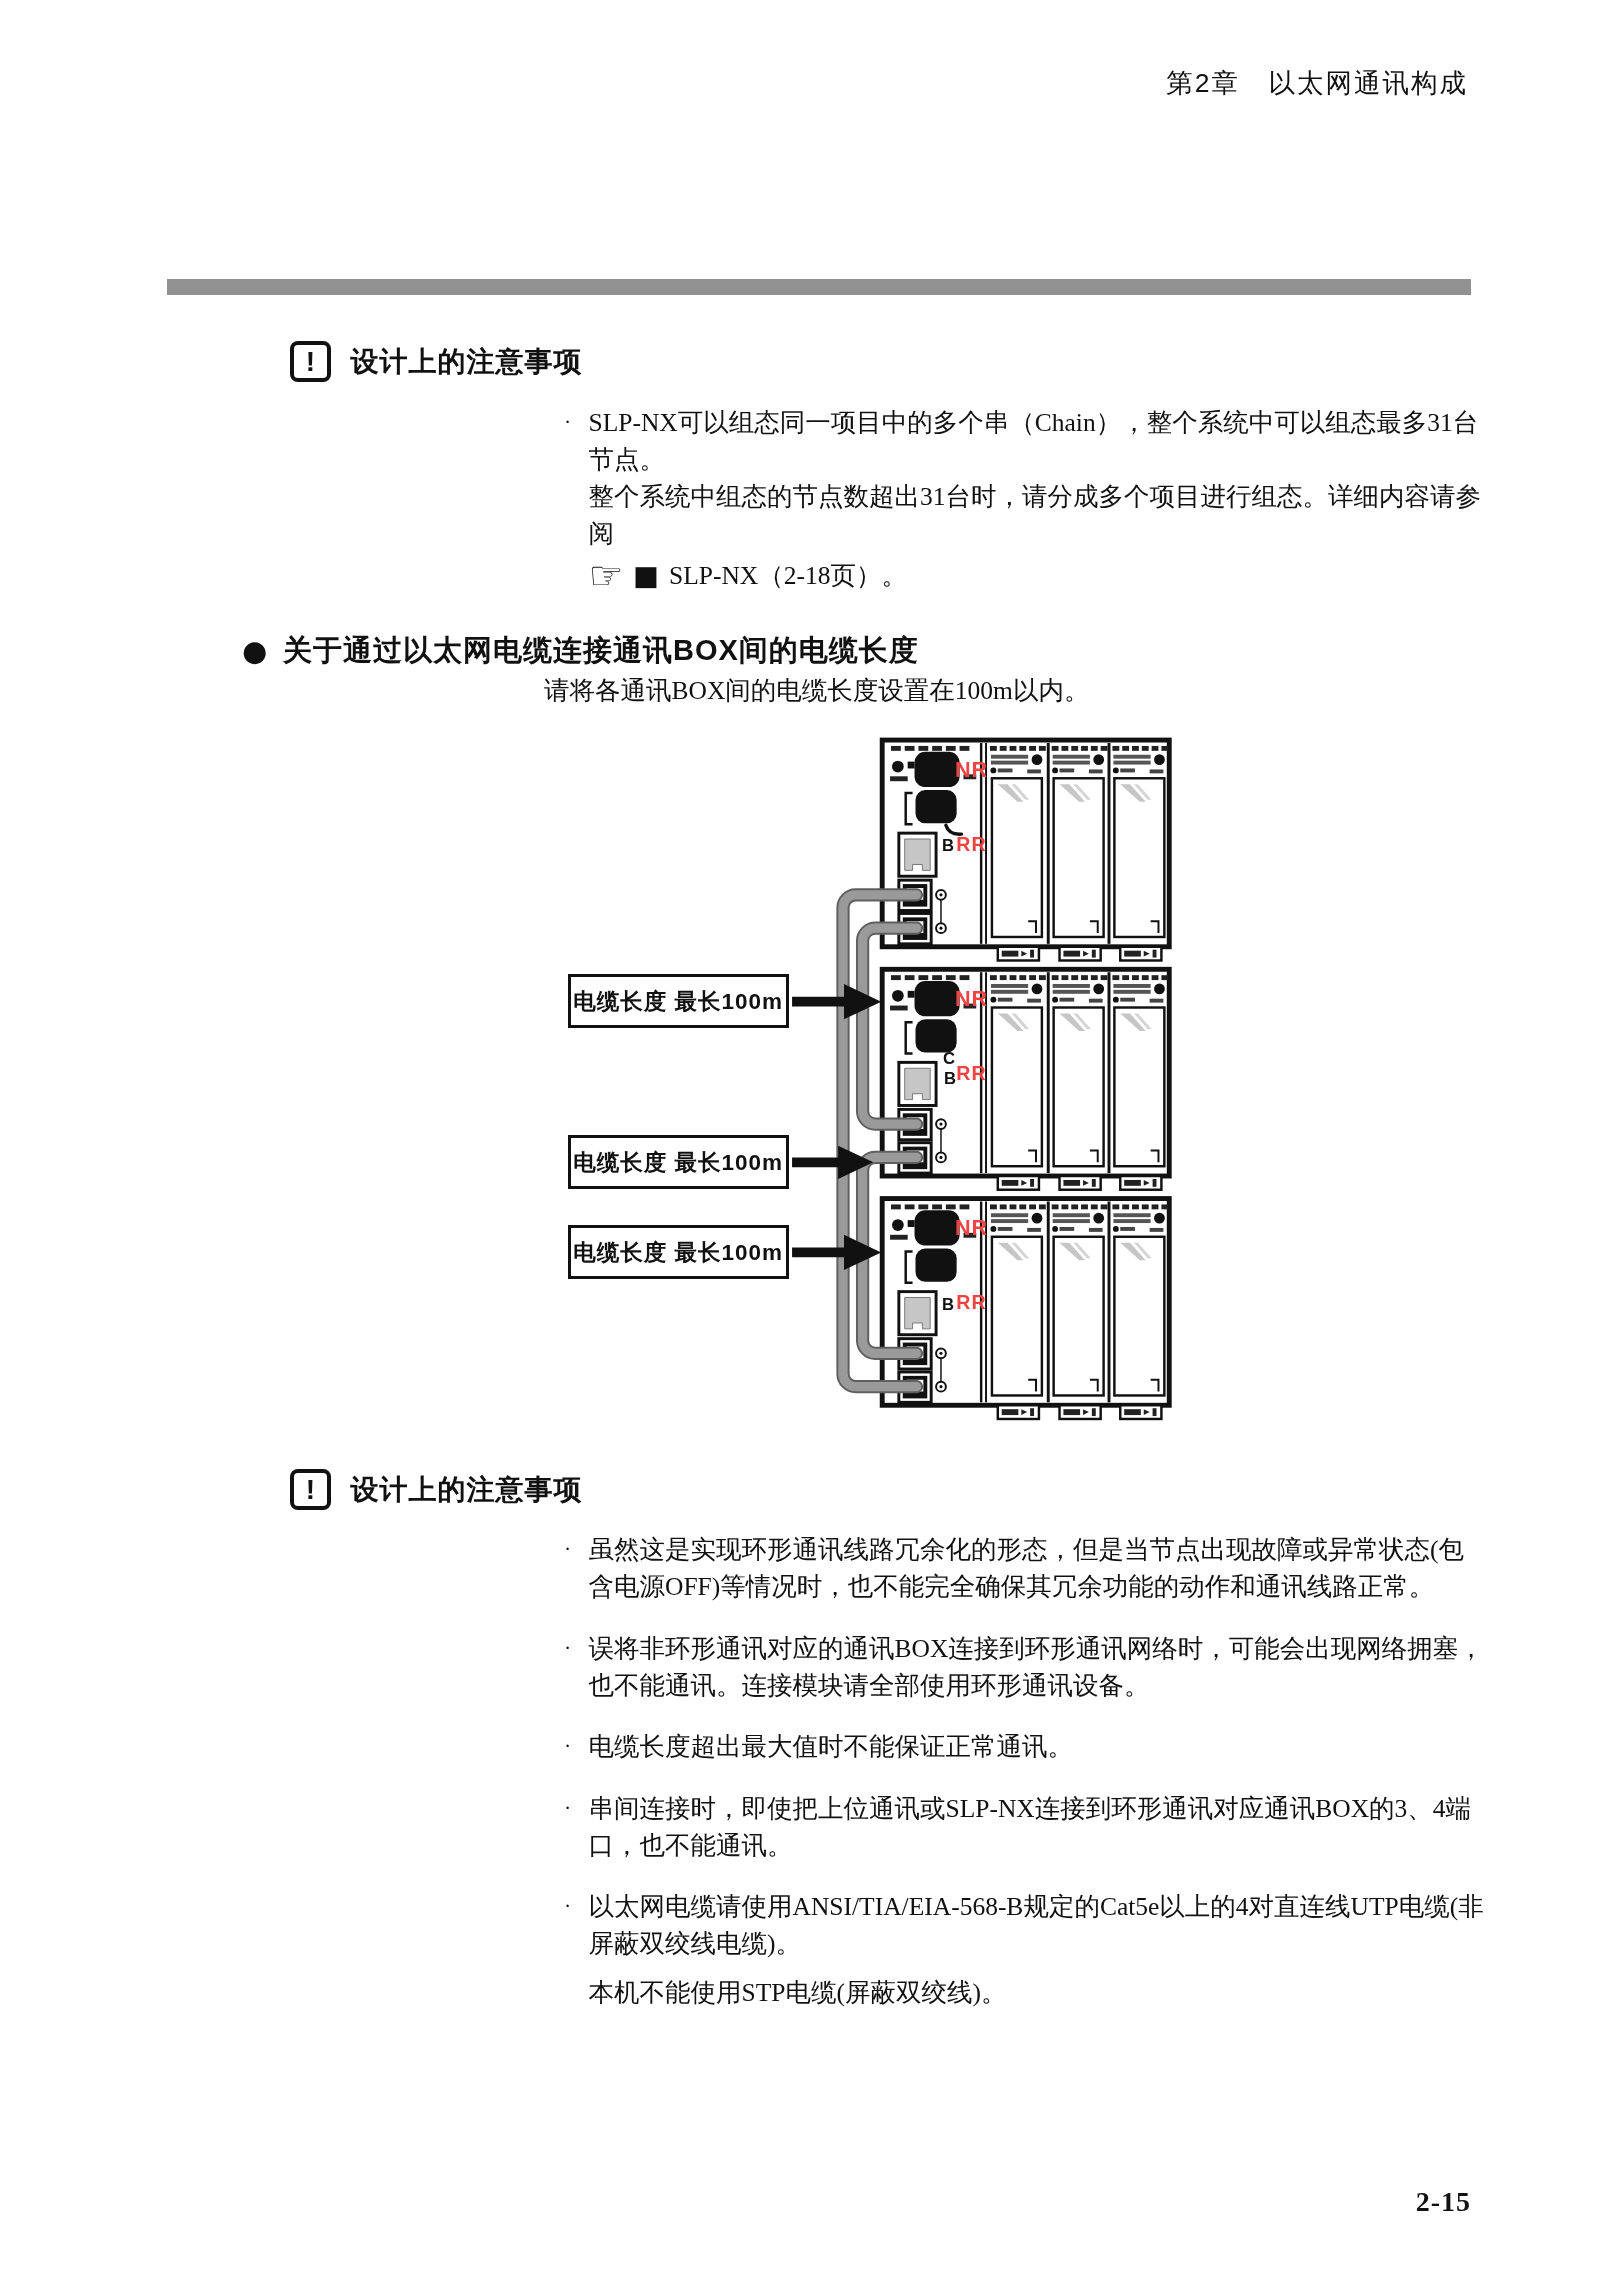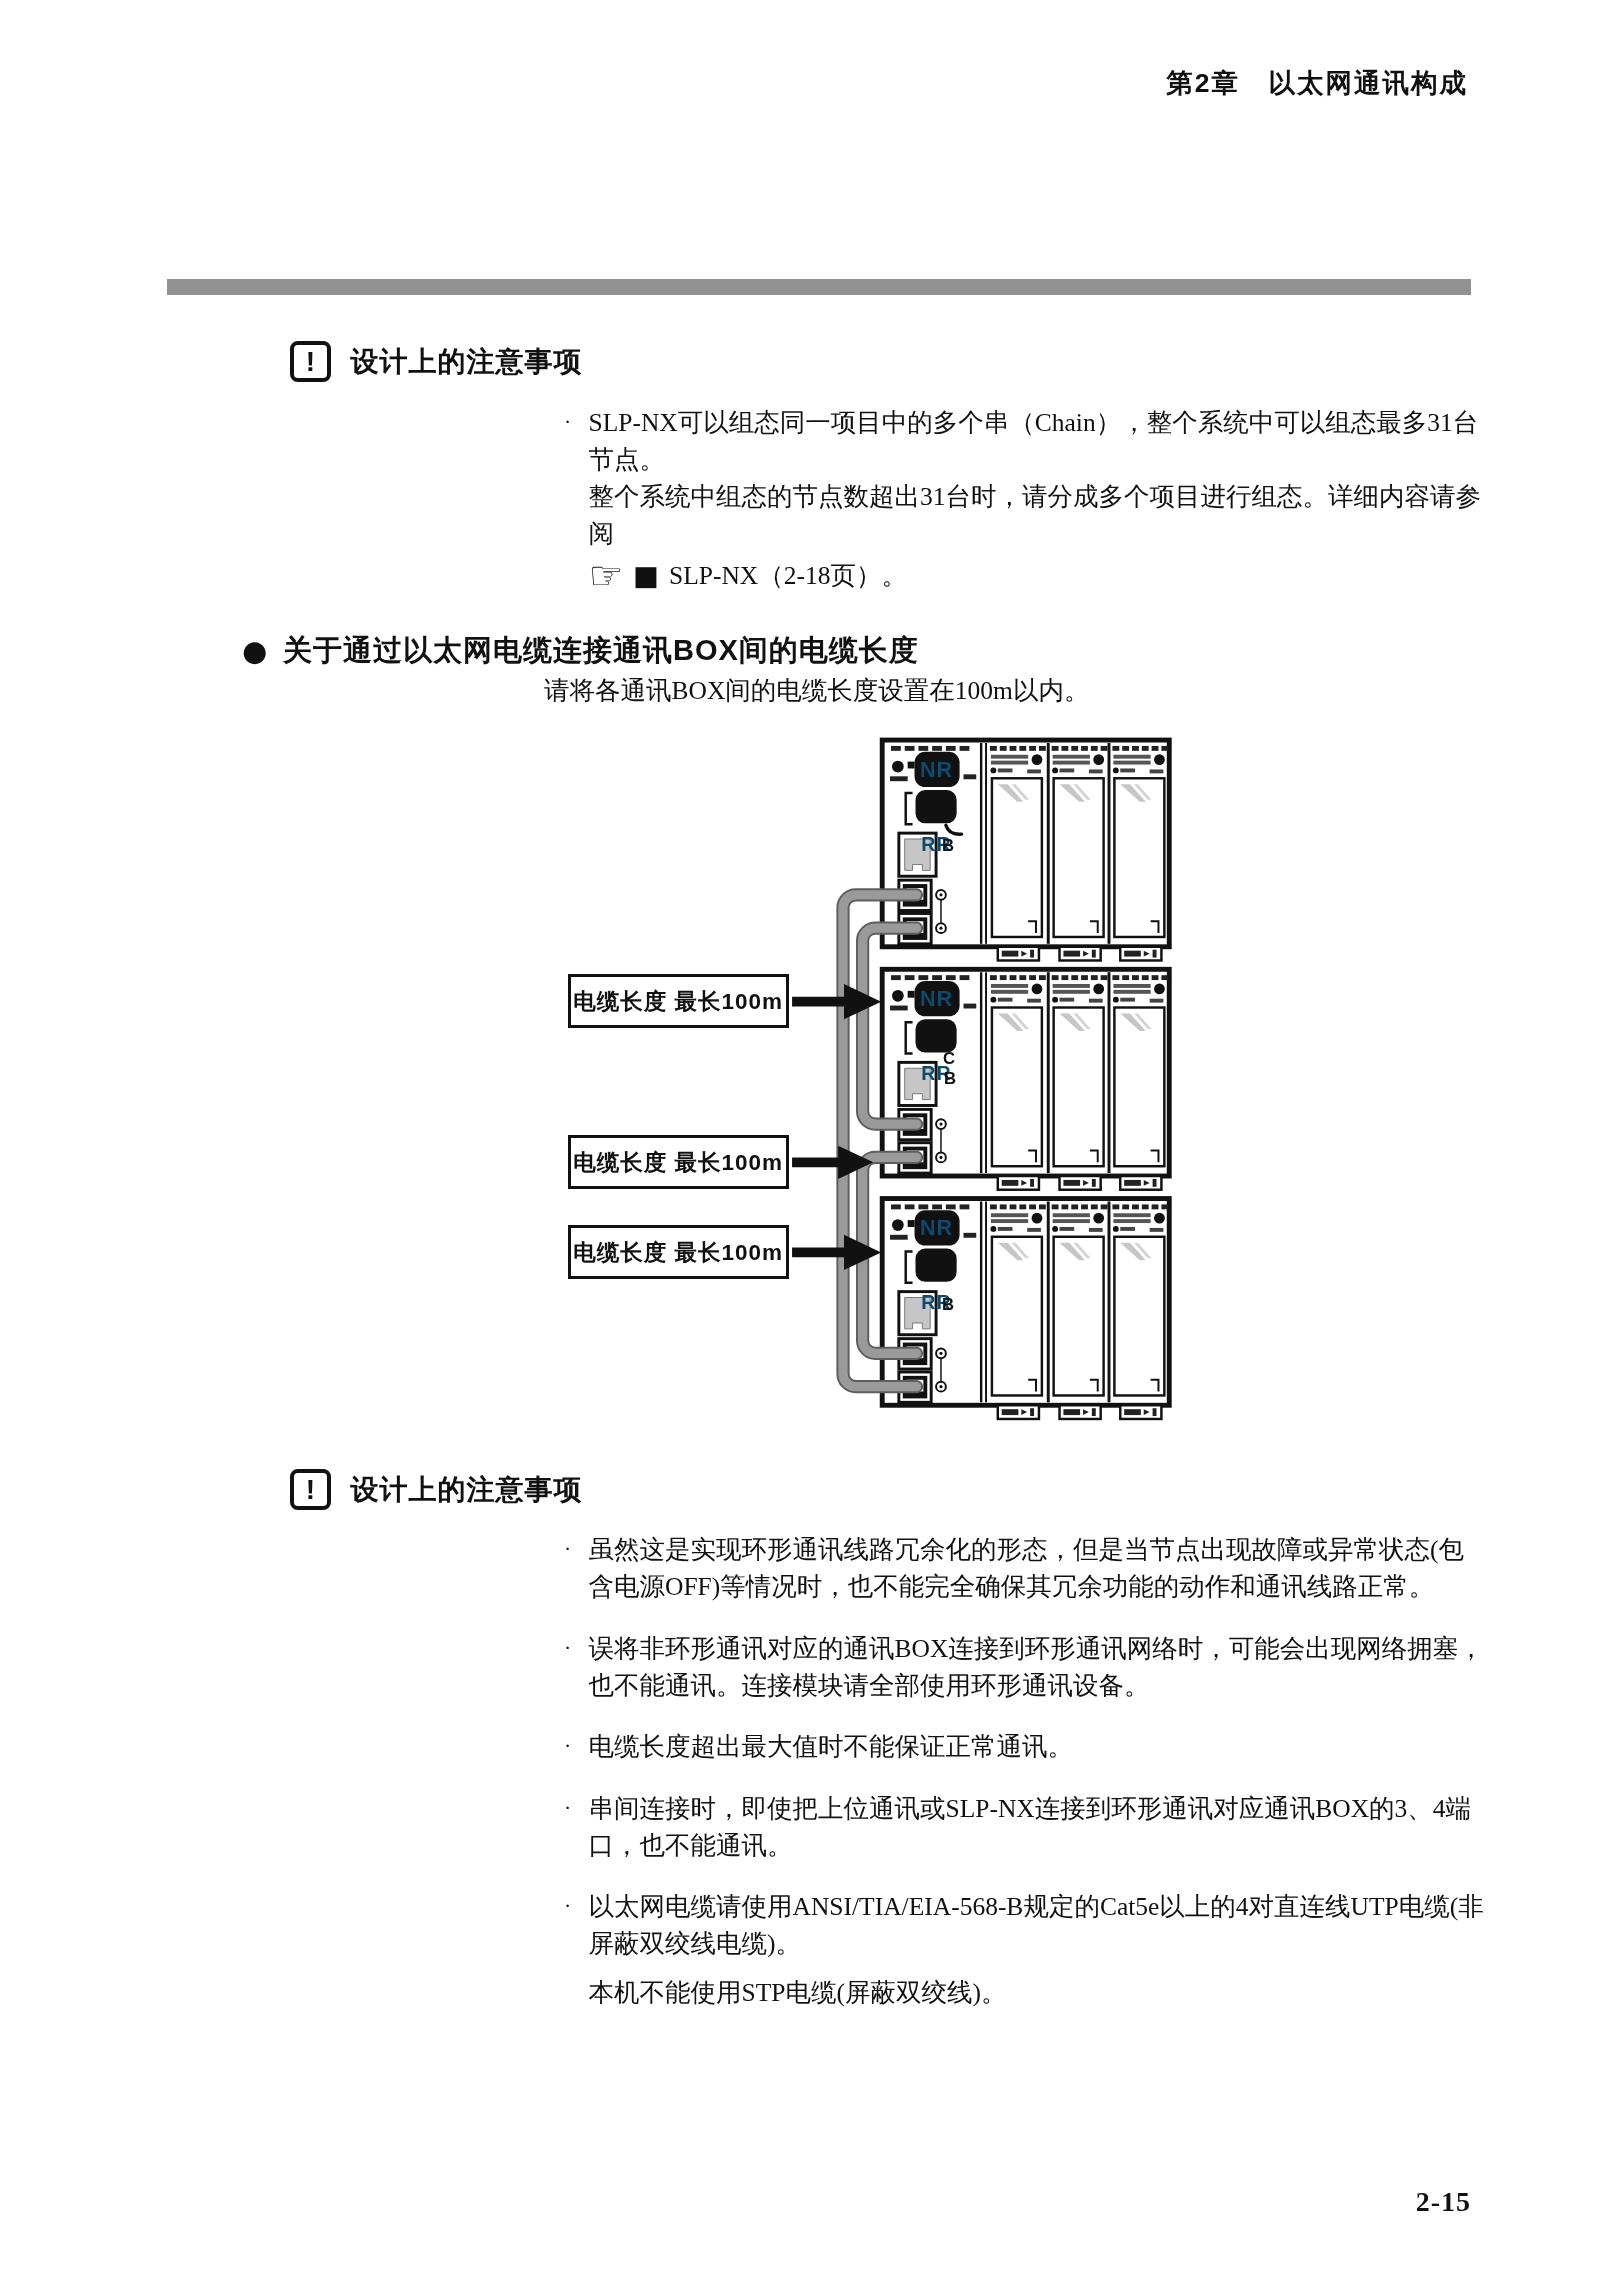--- a/index.html
+++ b/index.html
@@ -5,21 +5,21 @@
   html,body{margin:0;padding:0;background:#e8e8e8;}
   .page{
     position:relative;width:1621px;height:2293px;background:#ffffff;
     margin:0 auto;overflow:hidden;
     font-family:"Liberation Serif","DejaVu Serif",serif;color:#111;
   }
   .abs{position:absolute;}
   
   .chap-header{
     top:65px;right:153px;font-family:"Liberation Sans","DejaVu Sans",sans-serif;
-    font-weight:bold;font-size:26.5px;letter-spacing:2px;
+    font-weight:normal;font-size:26.5px;letter-spacing:2px;
   }
   .gray-bar{left:167px;top:279px;width:1304px;height:15.7px;background:#919191;}
   
   .note-icon{
     width:33px;height:33px;border:4.9px solid #111;border-radius:7.8px;
     display:flex;align-items:center;justify-content:center;
     font-family:"Liberation Sans","DejaVu Sans",sans-serif;font-weight:bold;font-size:28px;
   }
   .note-title{
     font-family:"Liberation Sans","DejaVu Sans",sans-serif;font-weight:bold;font-size:28px;letter-spacing:1px;
@@ -40,22 +40,22 @@
   .sec-title{font-family:"Liberation Sans","DejaVu Sans",sans-serif;font-weight:bold;font-size:29px;letter-spacing:1px;}
   
   .diagram{left:554px;top:730px;width:627px;height:701px;}
   .diagram svg{position:absolute;left:0;top:0;}
   .cable-label{
     position:absolute;left:13.7px;width:215px;height:48px;border:3.9px solid #111;background:#fff;
     font-family:"Liberation Sans","DejaVu Sans",sans-serif;font-weight:bold;font-size:22.5px;
     display:flex;align-items:center;justify-content:center;letter-spacing:1px;
   }
   .badge-label{
-    position:absolute;color:#0c4a6e;font-family:"Liberation Sans","DejaVu Sans",sans-serif;
-    font-weight:bold;text-align:center;
+    position:absolute;color:#ef4444;font-family:"Liberation Sans","DejaVu Sans",sans-serif;
+    font-weight:bold;text-align:center;padding-left:35px;
   }
   .nr-label{left:360px;width:45px;height:35px;line-height:35px;font-size:21.6px;letter-spacing:1px;}
   .rr-label{left:362px;width:41px;height:33px;line-height:33px;font-size:19.6px;letter-spacing:1px;margin-top:38px;}
   .port-letter{
     position:absolute;font-family:"Liberation Sans","DejaVu Sans",sans-serif;
     font-weight:bold;font-size:16.7px;line-height:16.7px;color:#111;
   }
   .page-number{top:2186px;right:150px;font-size:28px;font-weight:bold;letter-spacing:1px;}
 </style>
 </head>

